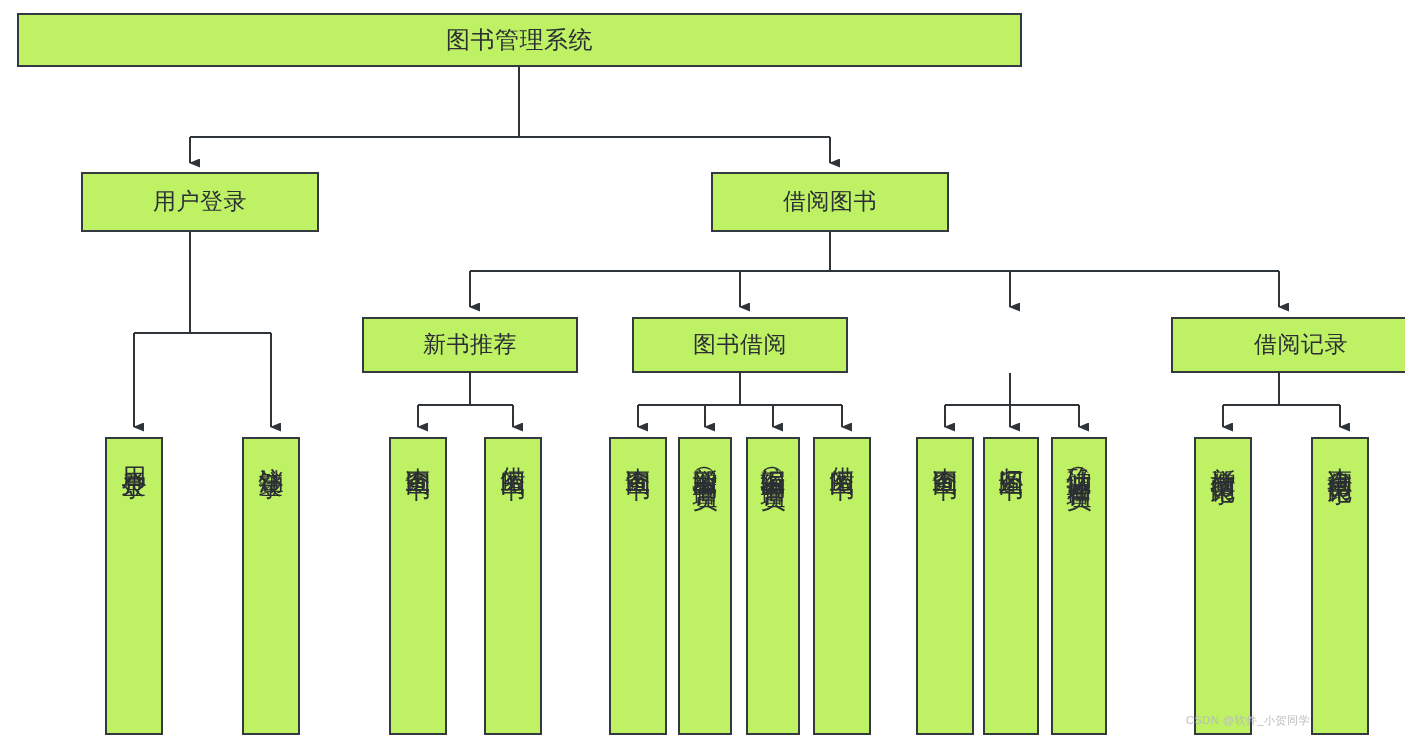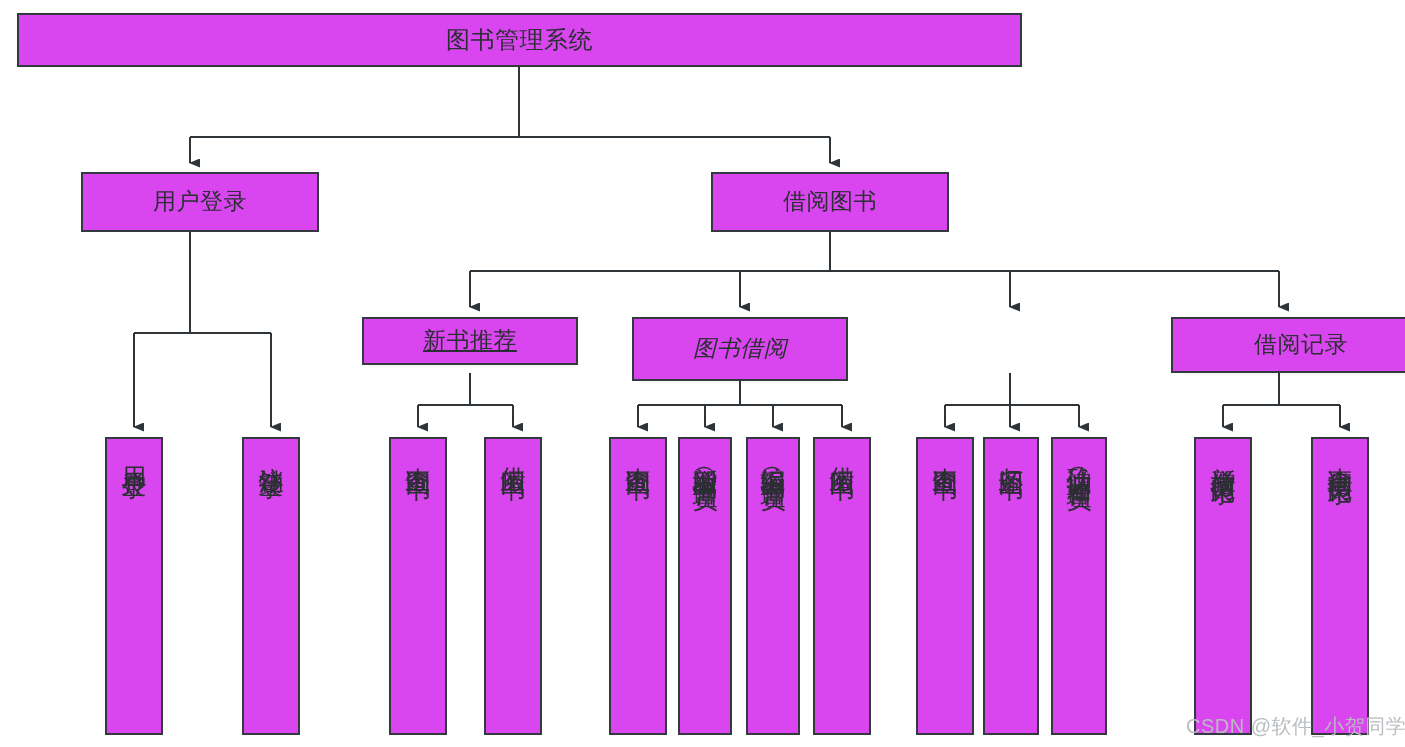--- a/index.html
+++ b/index.html
@@ -23,21 +23,21 @@
     position: absolute;
     left: 0;
     top: 0;
     width: 1405px;
     height: 747px;
     pointer-events: none;
   }
   .node {
     position: absolute;
     box-sizing: border-box;
-    background: #d946ef;
+    background: #bef264;
     border: 2px solid #33393f;
     display: flex;
     align-items: center;
     justify-content: center;
     color: #2b2f33;
     z-index: 2;
   }
   .node .label {
     display: block;
     text-align: center;
@@ -60,21 +60,21 @@
     letter-spacing: 3px;
     line-height: 1;
   }
   .node.root .label {
     font-size: 24px;
   }
   #watermark {
     position: absolute;
     left: 1186px;
     top: 713px;
-    font-size: 20px;
+    font-size: 11px;
     color: #b9bcc0;
     letter-spacing: 0.5px;
     z-index: 3;
     white-space: nowrap;
   }
 </style>
 </head>
 <body>
 
 <div id="diagram-root">
@@ -134,24 +134,24 @@
     <span class="label">图书管理系统</span>
   </div>
 
   <div class="node horizontal" style="left:81px; top:172px; width:238px; height:60px;">
     <span class="label">用户登录</span>
   </div>
   <div class="node horizontal" style="left:711px; top:172px; width:238px; height:60px;">
     <span class="label">借阅图书</span>
   </div>
 
-  <div class="node horizontal" style="left:362px; top:317px; width:216px; height:48px;text-decoration:underline;">
+  <div class="node horizontal" style="left:362px; top:317px; width:216px; height:56px;">
     <span class="label">新书推荐</span>
   </div>
-  <div class="node horizontal" style="left:632px; top:317px; width:216px; height:64px;font-style:italic;">
+  <div class="node horizontal" style="left:632px; top:317px; width:216px; height:56px;">
     <span class="label">图书借阅</span>
   </div>
   <div class="node horizontal" style="left:1171px; top:317px; width:260px; height:56px;">
     <span class="label">借阅记录</span>
   </div>
 
   <div class="node vertical" style="left:105px; top:437px; width:58px; height:298px;">
     <span class="label">用户登录</span>
   </div>
   <div class="node vertical" style="left:242px; top:437px; width:58px; height:298px;">

